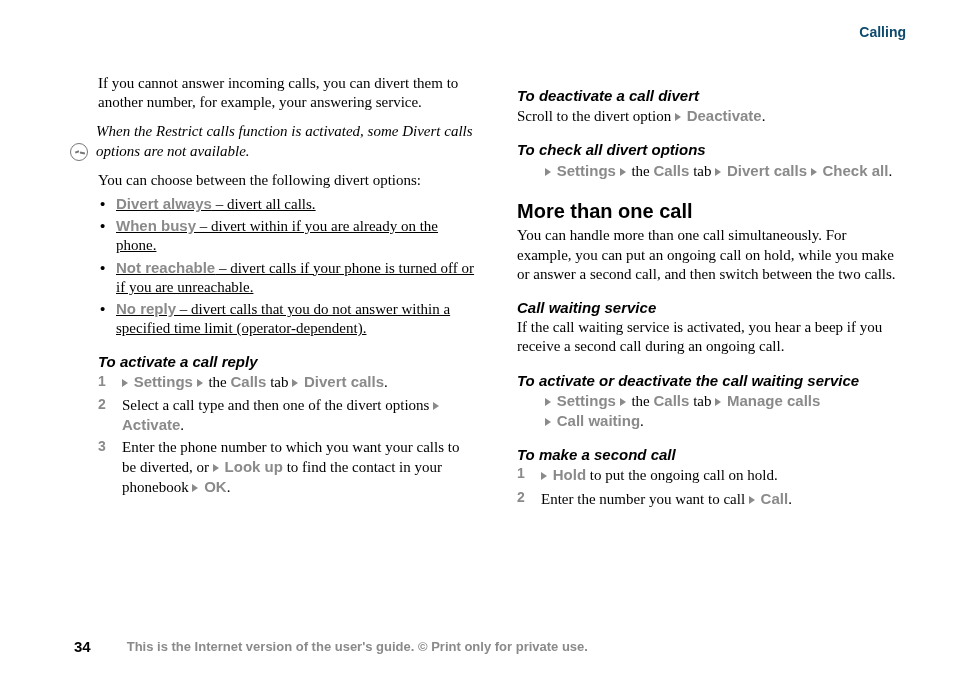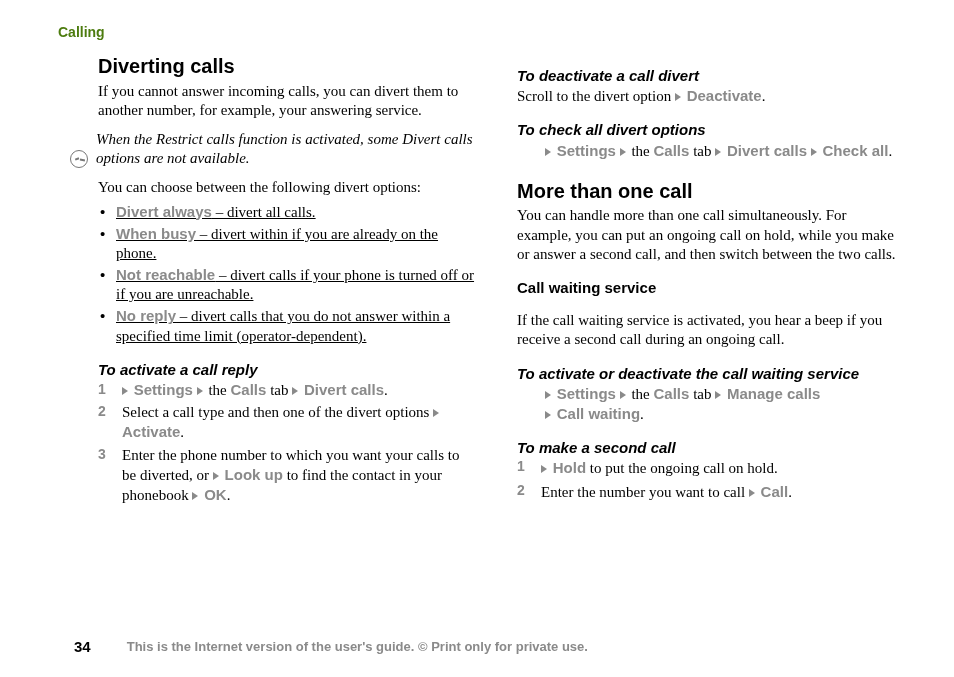--- a/index.html
+++ b/index.html
@@ -9,43 +9,45 @@
     background: #fff;
     font-family: "Times New Roman", Times, serif;
     color: #000;
     position: relative;
     padding: 24px 48px 0 48px;
   }
   .header-title {
     font-family: Arial, Helvetica, sans-serif;
     font-weight: bold;
     font-size: 14px;
-    color: #4d7c0f;
-    margin-bottom: 14px;
+    color: #0c4a6e;
+    margin-bottom: 34px;
     margin-left: 10px;
+    text-align: right;
   }
   .columns {
     display: flex;
     gap: 40px;
     padding-left: 50px;
     padding-right: 10px;
   }
   .col { flex: 1; font-size: 15px; line-height: 1.28; }
   .h1 {
     font-family: Arial, Helvetica, sans-serif;
     font-weight: 900;
     font-size: 20px;
     margin-bottom: 2px;
   }
   .h2 {
     font-family: Arial, Helvetica, sans-serif;
     font-weight: 900;
     font-size: 15px;
     margin-top: 14px;
-    margin-bottom: 14px;
+    margin-bottom: 1px;
+    font-style: italic;
   }
   .h2i {
     font-family: Arial, Helvetica, sans-serif;
     font-weight: 900;
     font-style: italic;
     font-size: 15px;
     margin-top: 14px;
     margin-bottom: 1px;
   }
   .para { margin-bottom: 4px; }
@@ -96,44 +98,43 @@
   ol.steps li { position: relative; padding-left: 24px; margin-bottom: 3px; counter-increment: step; }
   ol.steps li::before {
     content: counter(step);
     position: absolute; left: 0; top: 0;
     font-family: Arial, Helvetica, sans-serif;
     font-weight: 900; color: #8a8a8a; font-size: 14px;
   }
   .breadcrumb { line-height: 1.35; padding-left: 28px; }
   .footer {
     position: absolute;
-    left: 16px; right: 0; bottom: 22px;
+    left: 0; right: 0; bottom: 22px;
     display: flex;
     align-items: center;
-    padding-left: 58px;
+    padding-left: 74px;
     gap: 36px;
   }
   .page-num {
     font-family: Arial, Helvetica, sans-serif;
     font-weight: 900; font-size: 15px; color: #000;
   }
   .footer-text {
     font-family: Arial, Helvetica, sans-serif;
     font-weight: bold; font-size: 13px; color: #8a8a8a;
   }
 </style>
 </head>
 <body>
 
 <div class="header-title">Calling</div>
 
 <div class="columns">
 
   <div class="col">
-    <div class="h1">Diverting calls</div>
     <div class="para">If you cannot answer incoming calls, you can divert them to another number, for example, your answering service.</div>
 
     <div class="note">
       <span class="note-icon"></span>
       <span>When the Restrict calls function is activated, some Divert calls options are not available.</span>
     </div>
 
     <div class="para">You can choose between the following divert options:</div>
     <ul class="bullets">
       <li><span class="opt">Divert always</span><span> – divert all calls.</span></li>

